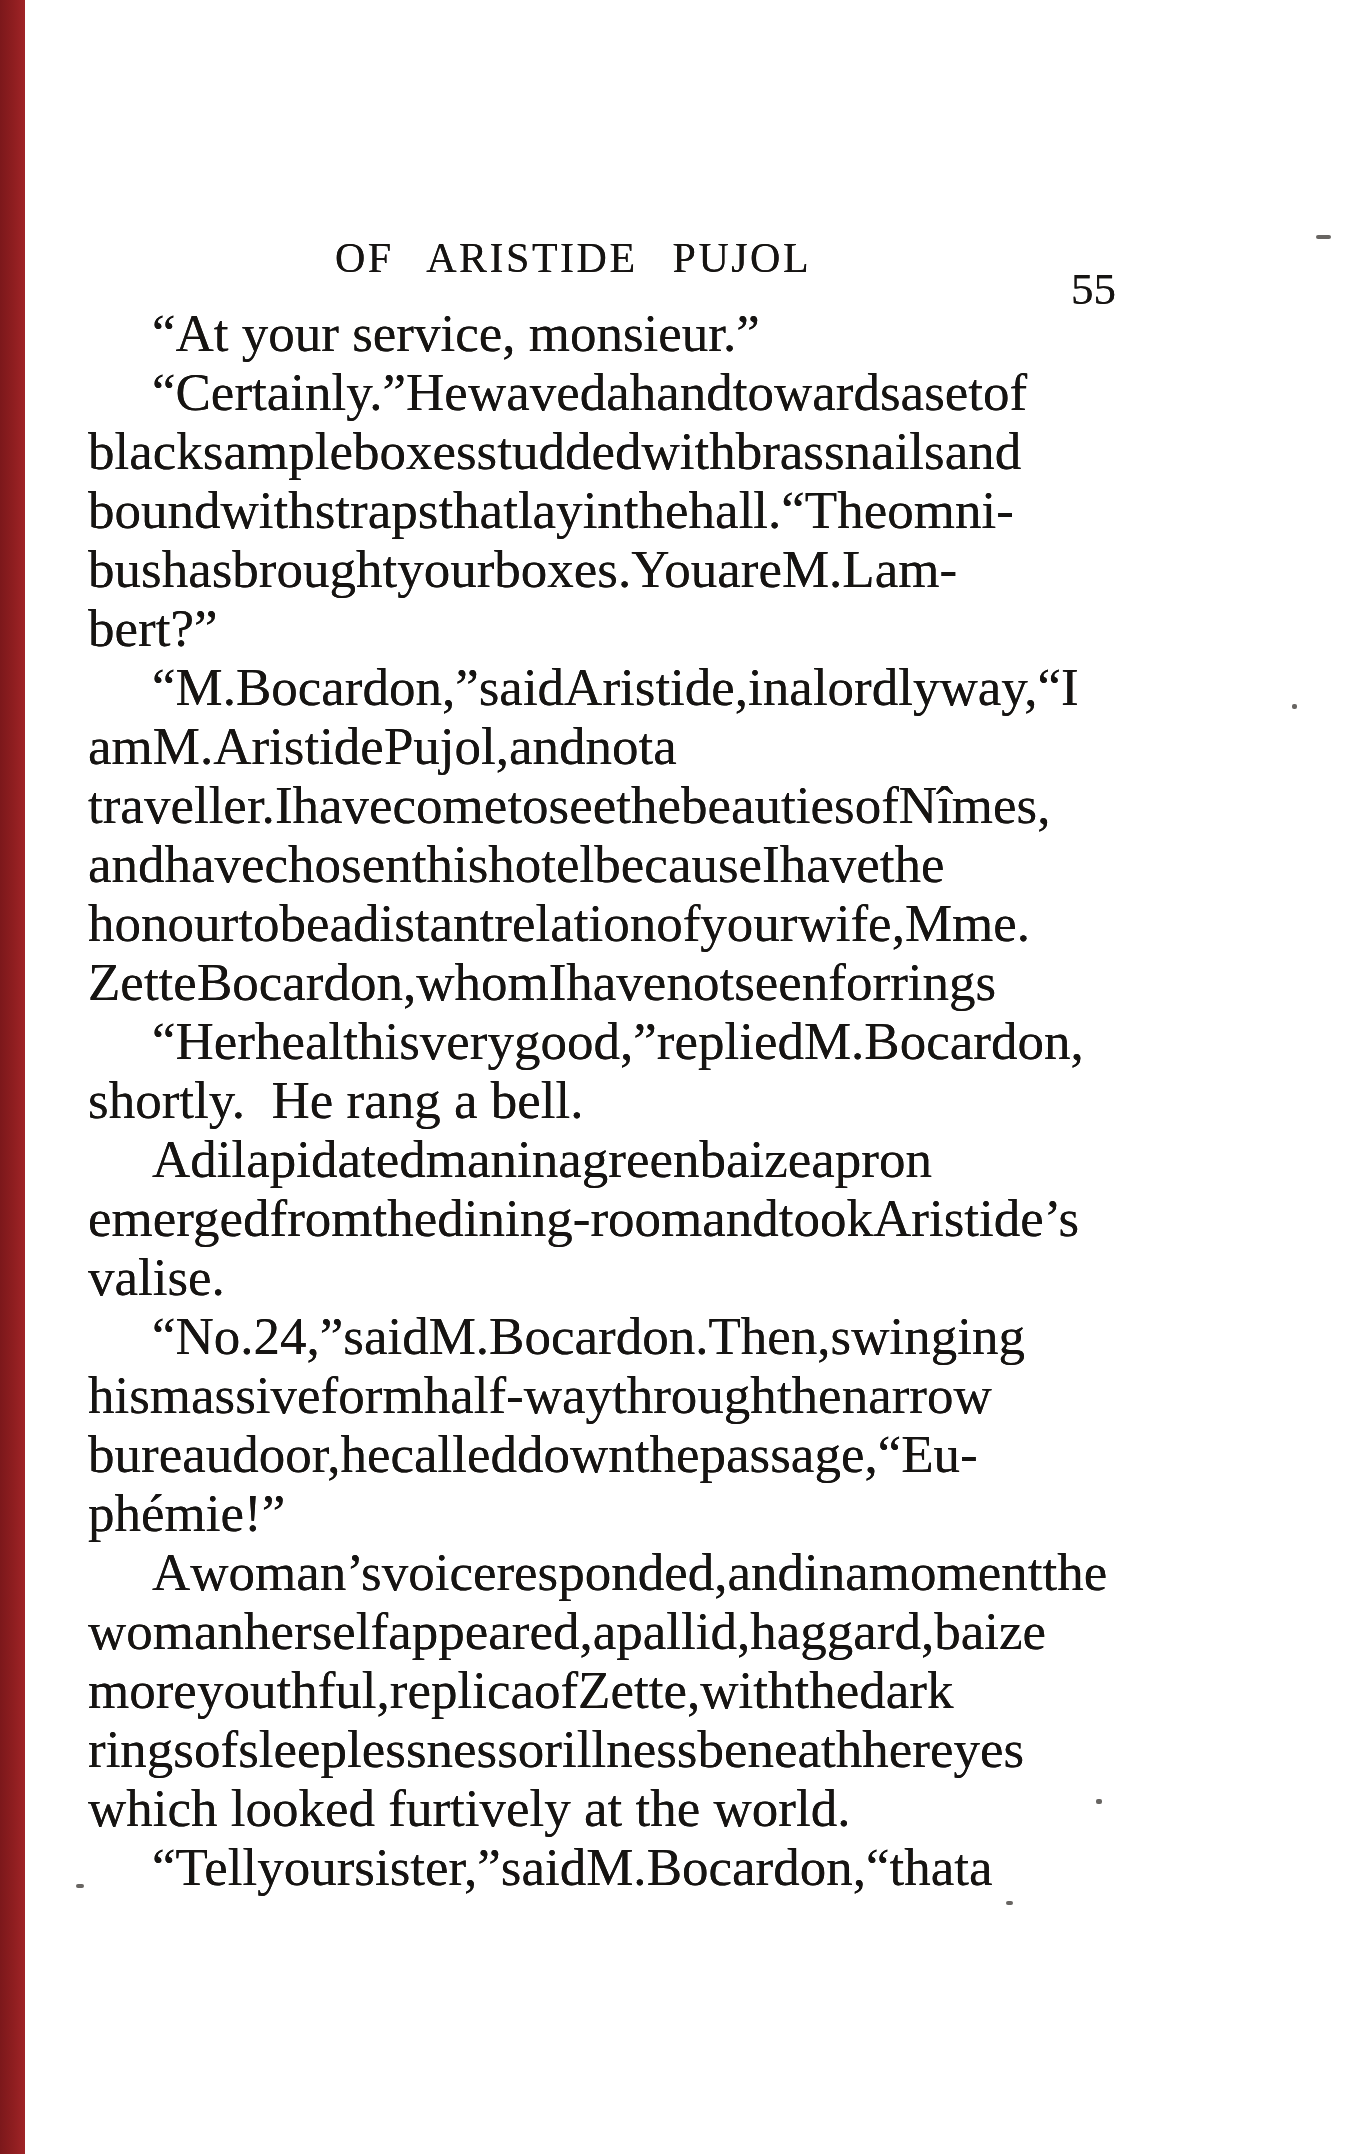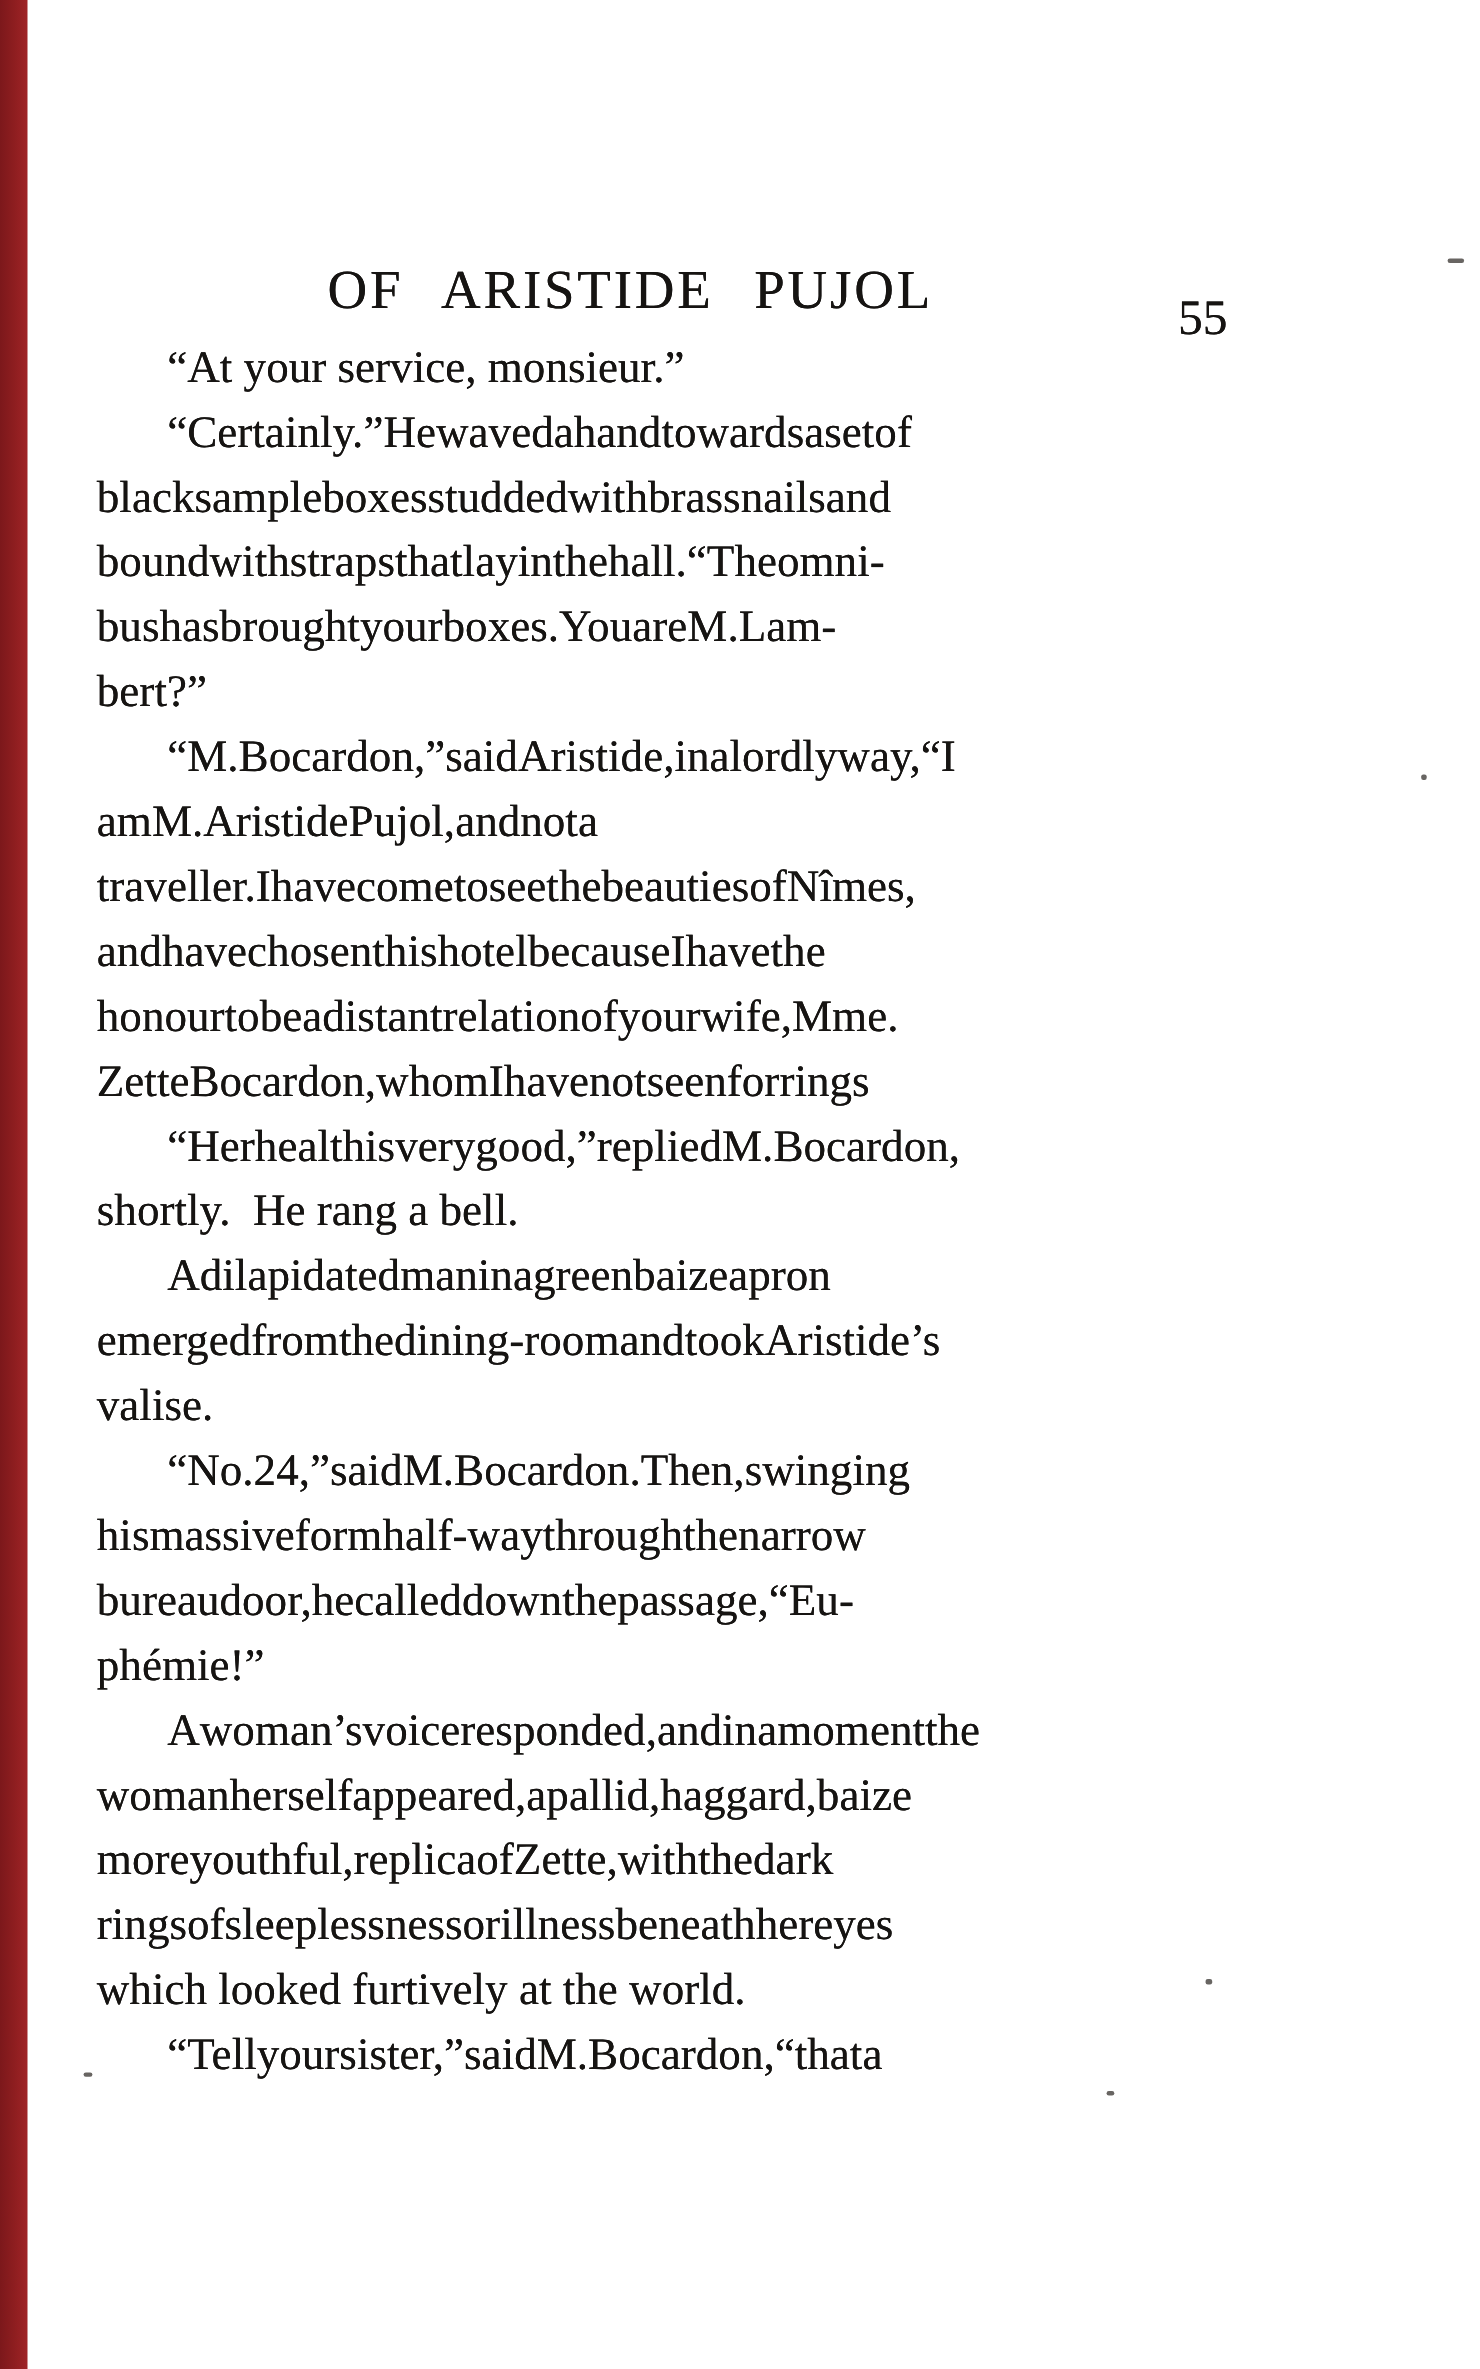--- a/index.html
+++ b/index.html
@@ -34,41 +34,41 @@
   .header {
     position: relative;
     height: 62px;
   }
   .title {
     position: absolute;
     left: 50%;
     transform: translateX(-50%);
     margin-left: -30px;
     top: 0;
-    font-size: 50px;
+    font-size: 42px;
     letter-spacing: 2.5px;
     word-spacing: 22px;
     white-space: nowrap;
     text-shadow: 0 0 0.5px currentColor;
   }
   .pagenum {
     position: absolute;
     right: 2px;
     top: 11px;
     font-size: 45px;
     text-shadow: 0 0 0.5px currentColor;
     margin-top: 18px;
   }
 
   .lines {
     margin-top: 8px;
   }
   .line {
     height: 59px;
-    font-size: 41px;
+    font-size: 53px;
     line-height: 59px;
     text-shadow: 0 0 0.6px currentColor;
   }
   .line.j {
     display: flex;
     justify-content: flex-start;
   }
   .line.plain {
     white-space: pre;
   }

